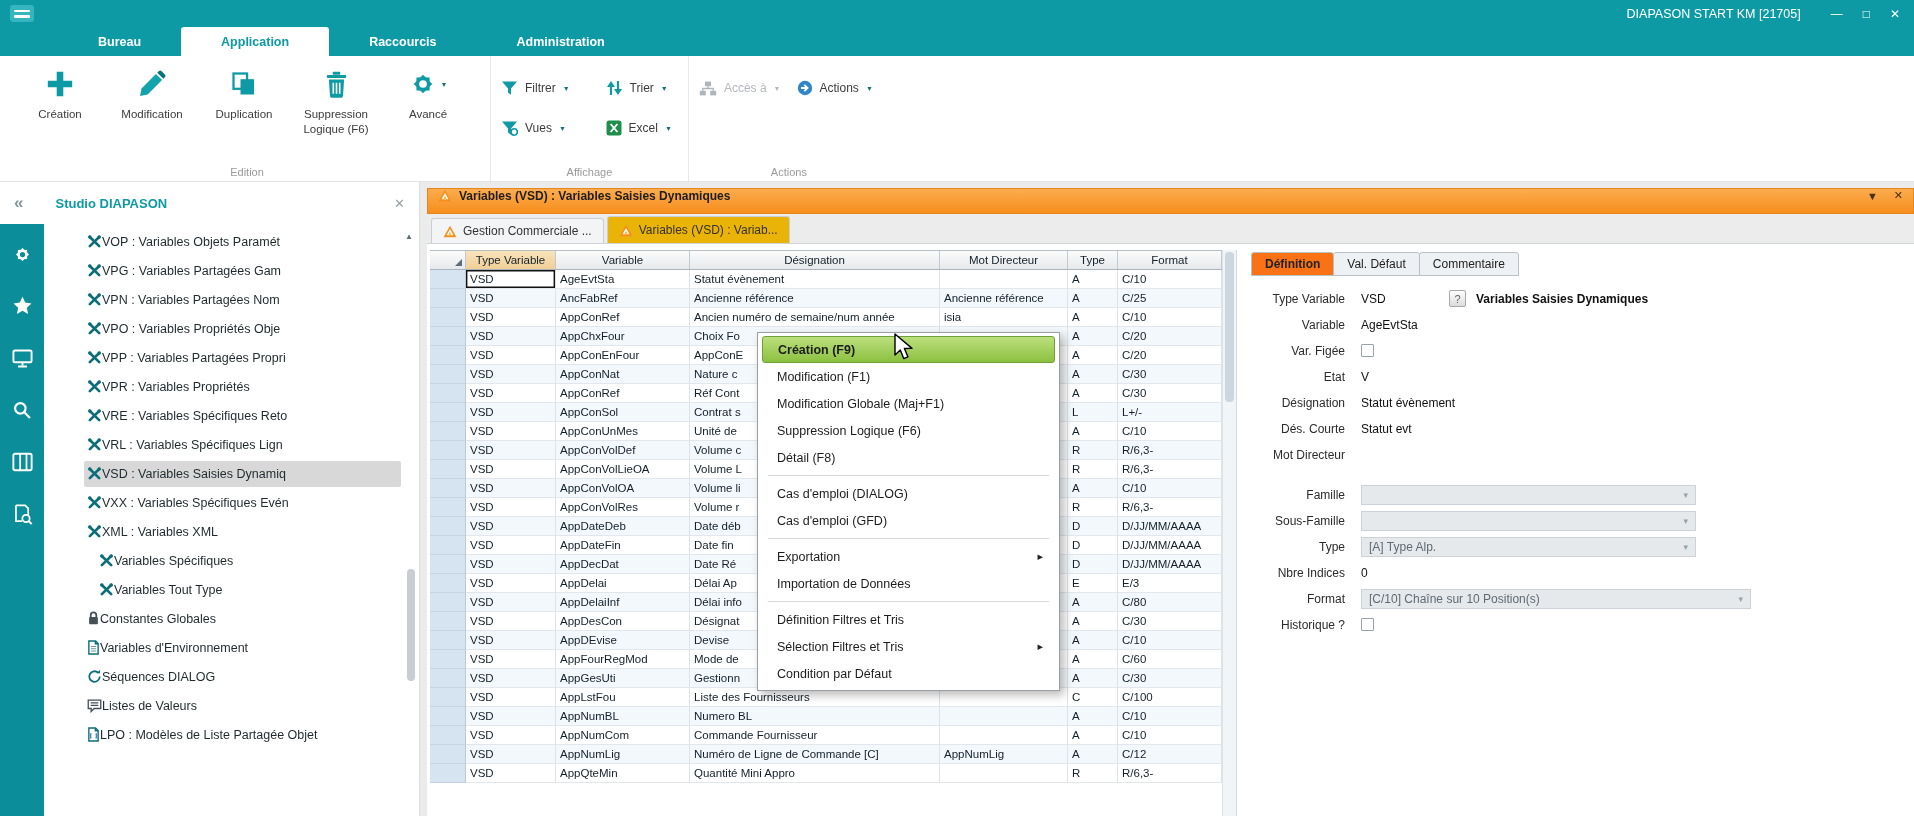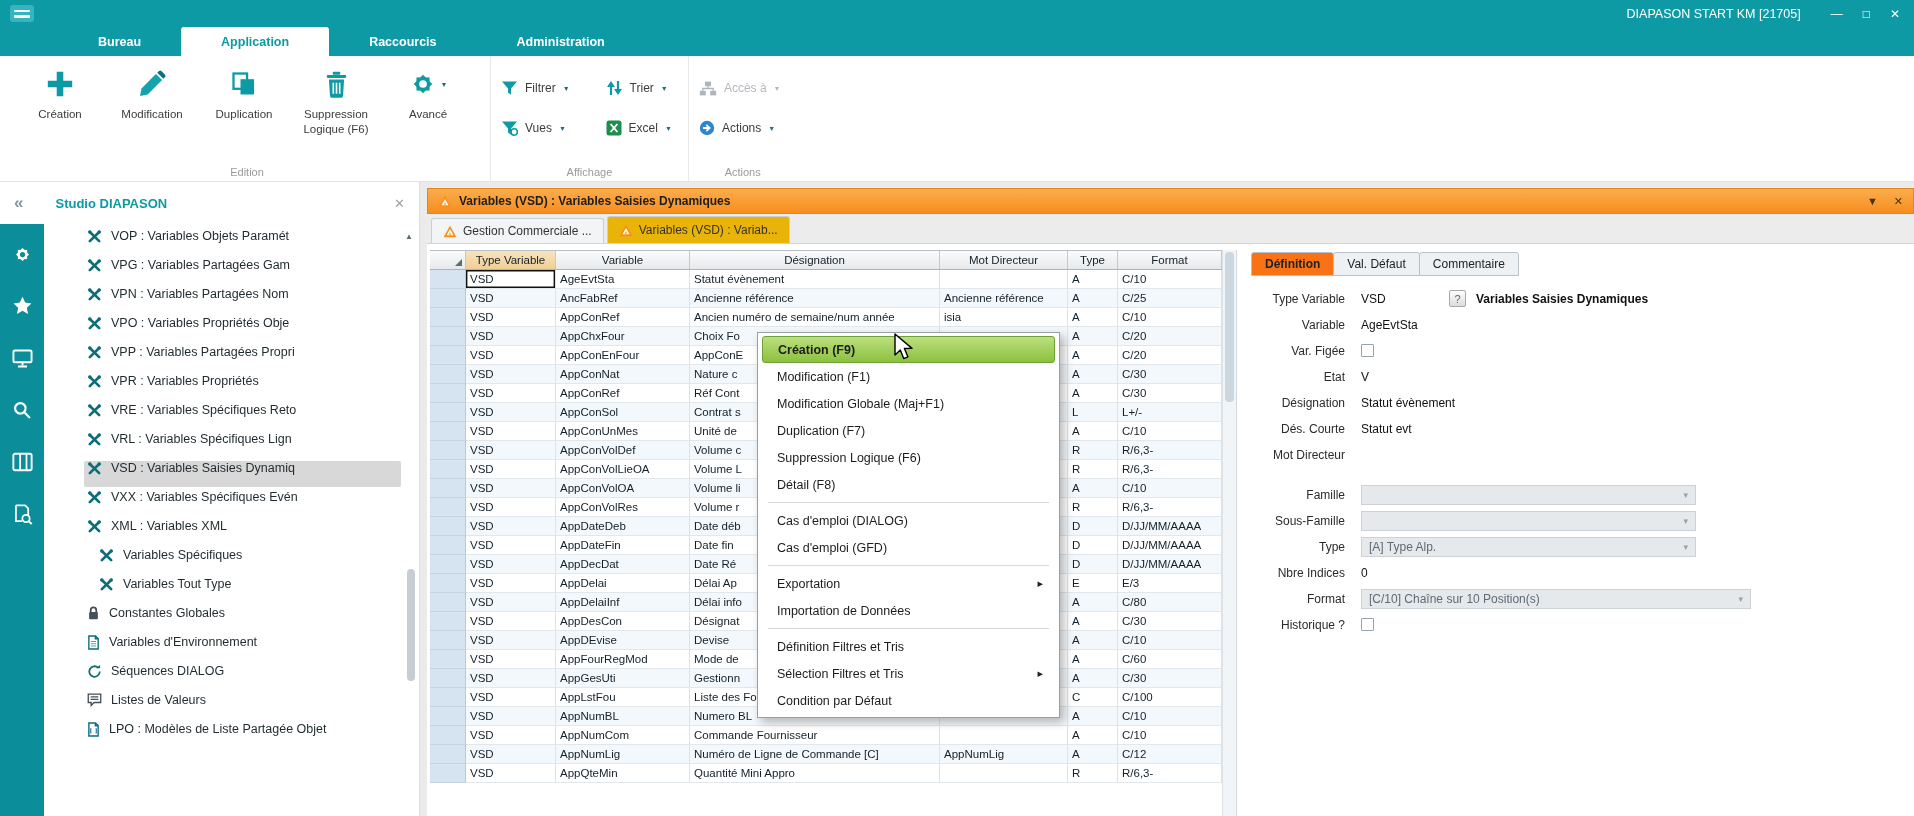--- a/index.html
+++ b/index.html
@@ -26,48 +26,48 @@
 .rib-group{position:relative;display:flex;padding:6px 16px 18px 10px}
 .rib-group + .rib-group{border-left:1px solid #e8e8e8}
 .rib-group-label{position:absolute;bottom:3px;left:0;right:0;text-align:center;color:#9a9a9a;font-size:11px}
 .big-row{display:flex}
 .big-btn{width:92px;display:flex;flex-direction:column;align-items:center;padding-top:4px;cursor:default}
 .icon-wrap{height:36px;display:flex;align-items:center;justify-content:center;gap:4px}
 .big-lbl{margin-top:5px;font-size:11.5px;color:#3c3c3c;text-align:center;line-height:1.3}
 .caret{font-size:7px;color:#17727b}
 .caret.gray{color:#b2b8bd}
 .small-grid{display:grid;grid-template-columns:auto auto;column-gap:36px;row-gap:16px;align-content:start;padding-top:14px}
-.small-col{display:flex;flex-direction:column;gap:16px;padding-top:14px}
+.small-col{display:flex;flex-direction:row;gap:16px;padding-top:14px}
 .small-btn{display:flex;align-items:center;gap:7px;height:24px;font-size:12px;color:#3c3c3c;cursor:default;white-space:nowrap}
 .small-btn.disabled{color:#b2b8bd}
 .icn{display:inline-flex}
 .icn svg{display:block}
 
 
 .content{flex:1;display:flex;min-height:0}
 .sidebar{width:420px;flex:none;display:flex;flex-direction:column;background:#fff;border-right:1px solid #d8dde0}
 .sidebar-header{height:42px;flex:none;display:flex;align-items:center;padding:0 14px}
 .chev{color:#7f969c;font-size:17px;font-weight:bold}
 .sb-title{margin-left:32px;color:var(--teal);font-weight:bold;font-size:13px}
 .sb-close{margin-left:auto;color:#9aa2a8;font-size:13px}
 .sidebar-body{flex:1;display:flex;min-height:0}
 .icon-strip{width:44px;flex:none;background:var(--strip);display:flex;flex-direction:column;align-items:center;padding-top:16px;gap:24px}
 .strip-btn{width:28px;height:28px;display:flex;align-items:center;justify-content:center}
 .tree{flex:1;position:relative;padding-top:3px;overflow:hidden}
 .tree-item{height:29px;display:flex;align-items:center}
 .tree-indent{flex:none}
-.tree-content{flex:1;display:flex;align-items:flex-start;gap:9px;height:26px;margin-right:18px;border-radius:2px;padding-left:3px;overflow:hidden}
+.tree-content{flex:1;display:flex;align-items:center;gap:0;height:26px;margin-right:18px;border-radius:2px;padding-left:3px;overflow:hidden}
 .tree-item.selected .tree-content{background:#d8d8d8}
 .tree-label{font-size:12.5px;color:#1f2a2e;white-space:nowrap;overflow:hidden}
 .tree-up{position:absolute;top:8px;right:6px;font-size:8px;color:#5a6a70}
 .tree-thumb{position:absolute;right:4px;top:345px;width:8px;height:112px;background:#c7cdd2;border-radius:4px}
 
 
 .main{flex:1;display:flex;flex-direction:column;min-width:0;background:#ebebeb;padding:6px 0 0 7px}
-.window-titlebar{height:26px;flex:none;display:flex;align-items:center;gap:7px;padding:0 10px;background:linear-gradient(#FBAC4E,#F78E1D);border:1px solid #e5861c}
+.window-titlebar{height:26px;flex:none;display:flex;align-items:flex-start;gap:7px;padding:0 10px;background:linear-gradient(#FBAC4E,#F78E1D);border:1px solid #e5861c}
 .win-title{font-weight:bold;font-size:12px;color:#1d1d1d}
 .win-btns{margin-left:auto;display:flex;gap:16px;align-items:center}
 .wb{color:#4a3011;font-size:11px}
 .window-tabs{height:30px;flex:none;background:#ececec;display:flex;align-items:flex-end;gap:3px;padding:0 4px;border-bottom:1px solid #cfd4d8}
 .wtab{height:25px;display:flex;align-items:center;gap:6px;padding:0 11px;background:#f2f4f6;border:1px solid #c8cfd6;border-bottom:none;border-radius:3px 3px 0 0;font-size:12px;color:#333;white-space:nowrap}
 .wtab.active{background:#eab308;height:27px}
 .main-body{flex:1;display:flex;min-height:0;background:#fff;padding:6px 0 0 3px}
 
 
 .table-area{width:792px;flex:none;display:flex;flex-direction:column}
@@ -965,23 +965,20 @@
       <div class="cm-item highlight">
         <span class="cm-label">Création (F9)</span>
       </div>
       <div class="cm-item">
         <span class="cm-label">Modification (F1)</span>
       </div>
       <div class="cm-item">
         <span class="cm-label">Modification Globale (Maj+F1)</span>
       </div>
       <div class="cm-item">
-        <span class="cm-label">Duplication (F7)</span>
-      </div>
-      <div class="cm-item">
         <span class="cm-label">Suppression Logique (F6)</span>
       </div>
       <div class="cm-item">
         <span class="cm-label">Détail (F8)</span>
       </div>
       <div class="cm-sep"></div>
       <div class="cm-item">
         <span class="cm-label">Cas d'emploi (DIALOG)</span>
       </div>
       <div class="cm-item">

